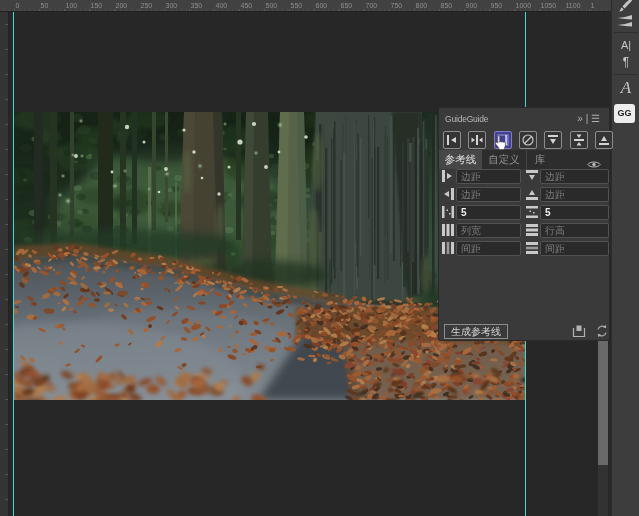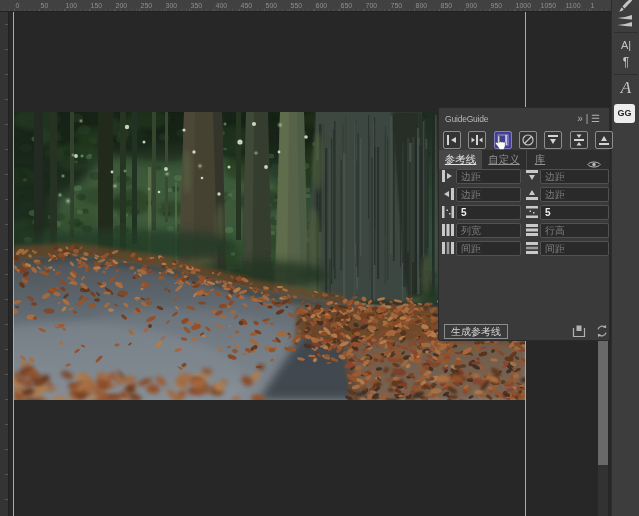--- a/index.html
+++ b/index.html
@@ -32,21 +32,21 @@
 
 #panel { position:absolute; left:438px; top:107px; width:172px; height:234px; background:#3a3a3a;
   z-index:5; border:1px solid #2a2a2a; border-radius:2px; }
 #ptitle { position:absolute; left:6px; top:6px; font-size:8.5px; letter-spacing:-0.2px; color:#b8b8b8; }
 #pmenu { position:absolute; right:9px; top:5px; font-size:10px; color:#b0b0b0; }
 .tbtn { position:absolute; top:23px; width:18px; height:18px; border:1px solid #8d8d8d;
   background:#343434; border-radius:2px; }
 .tbtn svg { position:absolute; left:0; top:0; }
 .tbtn.sel { background:#433f92; border-color:#807ec2; }
 #tabs { position:absolute; left:0; top:42px; width:170px; height:19px; background:#2d2d2d; }
-.tab { position:absolute; top:0; height:19px; font-size:10.5px; line-height:19px; text-align:center;text-decoration:underline; }
+.tab { position:absolute; top:0; height:19px; font-size:10.5px; line-height:19px; text-align:center; }
 #tab1 { left:0; width:43px; background:#474747; color:#e2e2e2; }
 #tab2 { left:43px; width:44px; color:#949494; }
 #tab3 { left:87px; width:27px; color:#949494; border-left:1px solid #484848; }
 #tabeye { position:absolute; right:8px; top:5px; }
 .ficon { position:absolute; width:14px; height:14px; }
 .finput { position:absolute; height:15px; background:#2a2a2a; border:1px solid #515151;
   border-radius:2px; font-size:10px; line-height:13px; padding-left:4px; }
 .finput.ph { color:#7d7d7d; }
 .finput.val { color:#efefef; font-weight:bold; }
 #genbtn { position:absolute; left:5px; top:216px; width:64px; height:15px; border:1px solid #8d8d8d;

